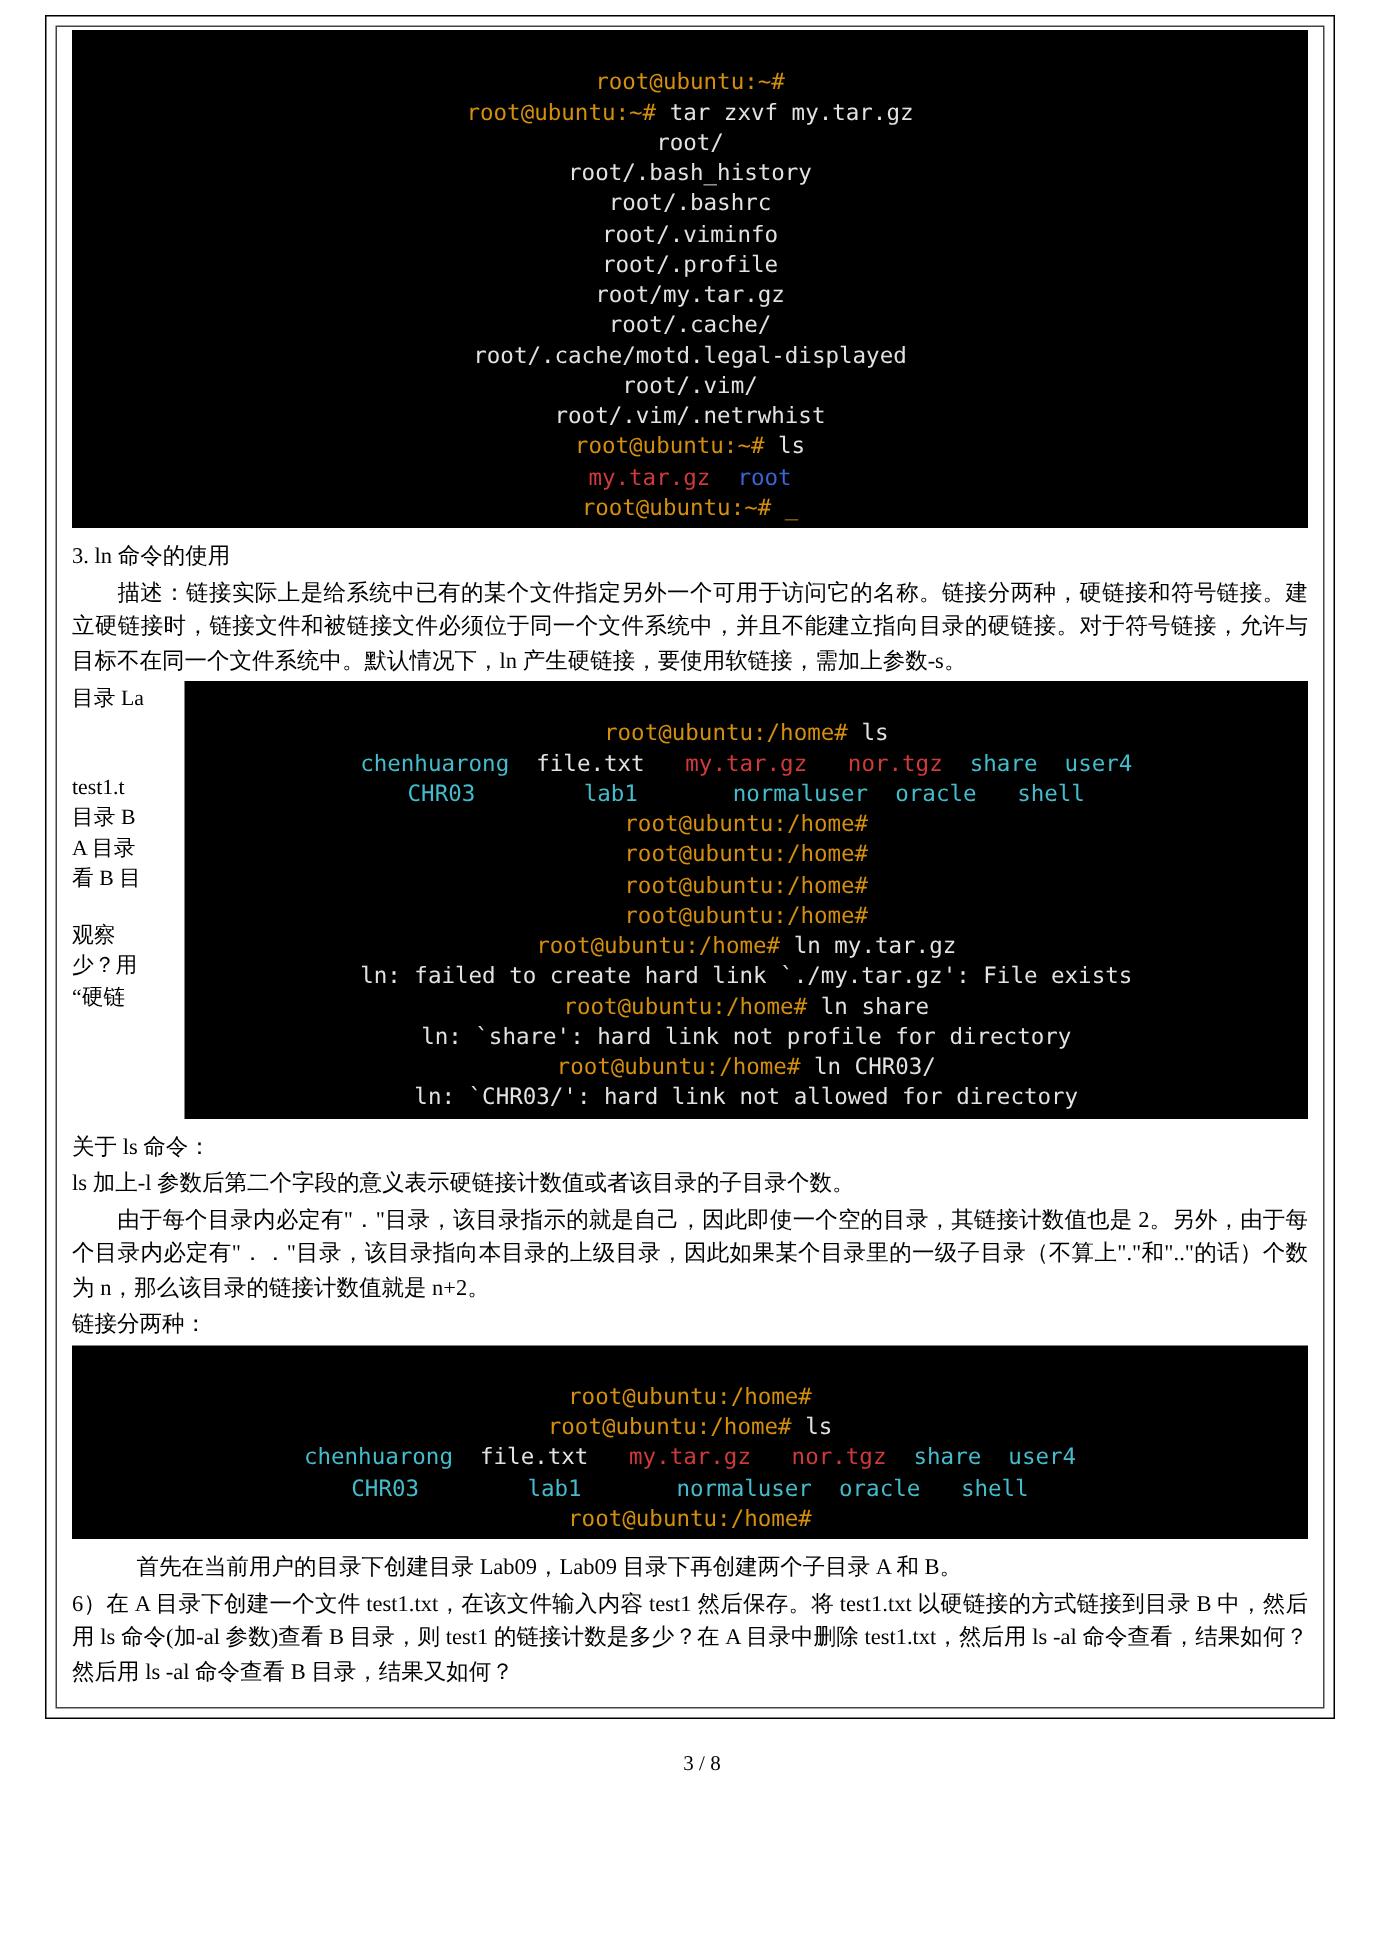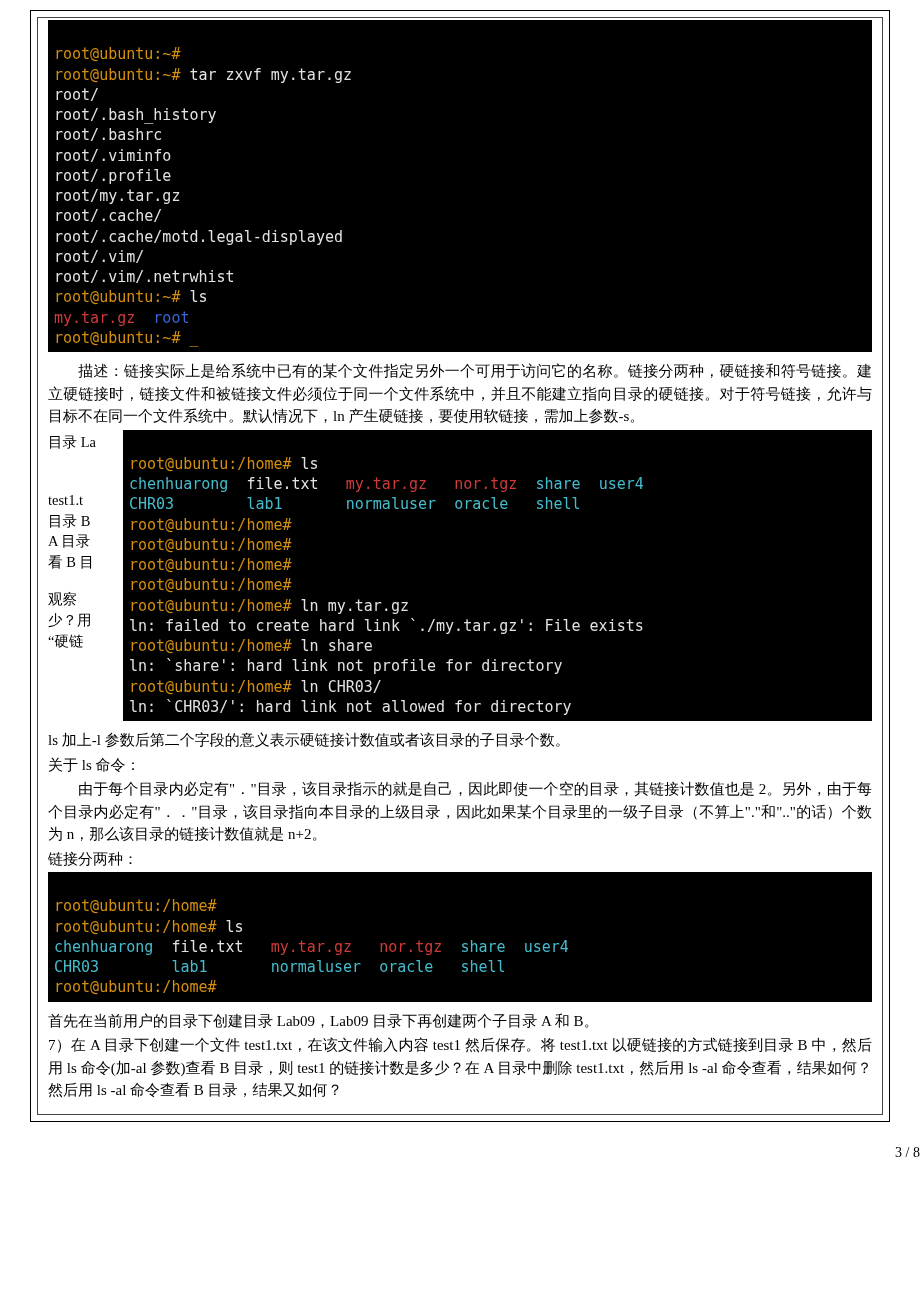--- a/index.html
+++ b/index.html
@@ -23,35 +23,36 @@
   }
   .terminal {
     background: #000;
     color: #ddd;
     font-family: "DejaVu Sans Mono", "Courier New", monospace;
     font-size: 15px;
     padding: 4px 6px;
     margin: 2px 0 8px 0;
     line-height: 1.35;
     white-space: pre;
+    text-align: center;
   }
   .t-orange { color: #d48f0e; }
   .t-white { color: #e2e2e2; }
   .t-cyan { color: #44bccc; }
   .t-blue { color: #3a65d6; }
   .t-red { color: #d03a3a; }
   .body-text {
     color: #000;
     margin: 2px 0;
   }
   .indent {
     text-indent: 2em;
   }
   .pagenum {
-    text-align: right;
+    text-align: center;
     font-size: 14px;
     margin: 20px 0 10px 16px;
   }
 </style>
 </head>
 <body>
 
 <div class="page">
 <div class="page-inner">
 
@@ -66,20 +67,21 @@
 <span class="t-white">root/my.tar.gz</span>
 <span class="t-white">root/.cache/</span>
 <span class="t-white">root/.cache/motd.legal-displayed</span>
 <span class="t-white">root/.vim/</span>
 <span class="t-white">root/.vim/.netrwhist</span>
 <span class="t-orange">root@ubuntu:~# </span><span class="t-white">ls</span>
 <span class="t-red">my.tar.gz  </span><span class="t-blue">root</span>
 <span class="t-orange">root@ubuntu:~# _</span>
 </div>
 
+<p class="body-text">3. ln 命令的使用</p>
 <p class="body-text" style="text-align:justify;"><span style="display:inline-block;width:2em;"></span><span>描述：链接实际上是给系统中已有的某个文件指定另外一个可用于访问它的名称。链接分两种，硬链接和符号链接。建立硬链接时，链接文件和被链接文件必须位于同一个文件系统中，并且不能建立指向目录的硬链接。对于符号链接，允许与目标不在同一个文件系统中。默认情况下，ln 产生硬链接，要使用软链接，需加上参数-s。</span></p>
 
 <div style="display:flex;align-items:stretch;gap:23px;">
   <div style="width:52px;flex:0 0 52px;font-size:14.5px;line-height:1.42;padding-top:2px;">
     <div>目录 La</div>
     <div style="height:38px;"></div>
     <div>test1.t</div>
     <div>目录 B</div>
     <div>A 目录</div>
     <div>看 B 目</div>
@@ -98,32 +100,32 @@
 <span class="t-orange">root@ubuntu:/home#</span>
 <span class="t-orange">root@ubuntu:/home# </span><span class="t-white">ln my.tar.gz</span>
 <span class="t-white">ln: failed to create hard link `./my.tar.gz': File exists</span>
 <span class="t-orange">root@ubuntu:/home# </span><span class="t-white">ln share</span>
 <span class="t-white">ln: `share': hard link not profile for directory</span>
 <span class="t-orange">root@ubuntu:/home# </span><span class="t-white">ln CHR03/</span>
 <span class="t-white">ln: `CHR03/': hard link not allowed for directory</span>
 </div>
 </div>
 
+<p class="body-text">关于 ls 命令：</p>
 <p class="body-text" style="text-align:justify;">ls 加上-l 参数后第二个字段的意义表示硬链接计数值或者该目录的子目录个数。</p>
-<p class="body-text">关于 ls 命令：</p>
 <p class="body-text" style="text-align:justify;"><span style="display:inline-block;width:2em;"></span><span>由于每个目录内必定有"．"目录，该目录指示的就是自己，因此即使一个空的目录，其链接计数值也是 2。另外，由于每个目录内必定有"．．"目录，该目录指向本目录的上级目录，因此如果某个目录里的一级子目录（不算上"."和".."的话）个数为 n，那么该目录的链接计数值就是 n+2。</span></p>
 <p class="body-text">链接分两种：</p>
 
 <div class="terminal">
 <span class="t-orange">root@ubuntu:/home#</span>
 <span class="t-orange">root@ubuntu:/home# </span><span class="t-white">ls</span>
 <span class="t-cyan">chenhuarong  </span><span class="t-white">file.txt   </span><span class="t-red">my.tar.gz   </span><span class="t-red">nor.tgz  </span><span class="t-cyan">share  </span><span class="t-cyan">user4</span>
 <span class="t-cyan">CHR03        </span><span class="t-cyan">lab1       </span><span class="t-cyan">normaluser  </span><span class="t-cyan">oracle   </span><span class="t-cyan">shell</span>
 <span class="t-orange">root@ubuntu:/home#</span>
 </div>
 
-<p class="body-text" style="text-align:justify;">首先在当前用户的目录下创建目录 Lab09，Lab09 目录下再创建两个子目录 A 和 B。</p>
-<p class="body-text" style="text-align:justify;">7）在 A 目录下创建一个文件 test1.txt，在该文件输入内容 test1 然后保存。将 test1.txt 以硬链接的方式链接到目录 B 中，然后用 ls 命令(加-al 参数)查看 B 目录，则 test1 的链接计数是多少？在 A 目录中删除 test1.txt，然后用 ls -al 命令查看，结果如何？然后用 ls -al 命令查看 B 目录，结果又如何？</p>
+<p class="body-text" style="text-align:justify;margin-left:43px;">首先在当前用户的目录下创建目录 Lab09，Lab09 目录下再创建两个子目录 A 和 B。</p>
+<p class="body-text" style="text-align:justify;">6）在 A 目录下创建一个文件 test1.txt，在该文件输入内容 test1 然后保存。将 test1.txt 以硬链接的方式链接到目录 B 中，然后用 ls 命令(加-al 参数)查看 B 目录，则 test1 的链接计数是多少？在 A 目录中删除 test1.txt，然后用 ls -al 命令查看，结果如何？然后用 ls -al 命令查看 B 目录，结果又如何？</p>
 
 </div>
 </div>
 
 <div class="pagenum">3 / 8</div>
 
 </body></html>

